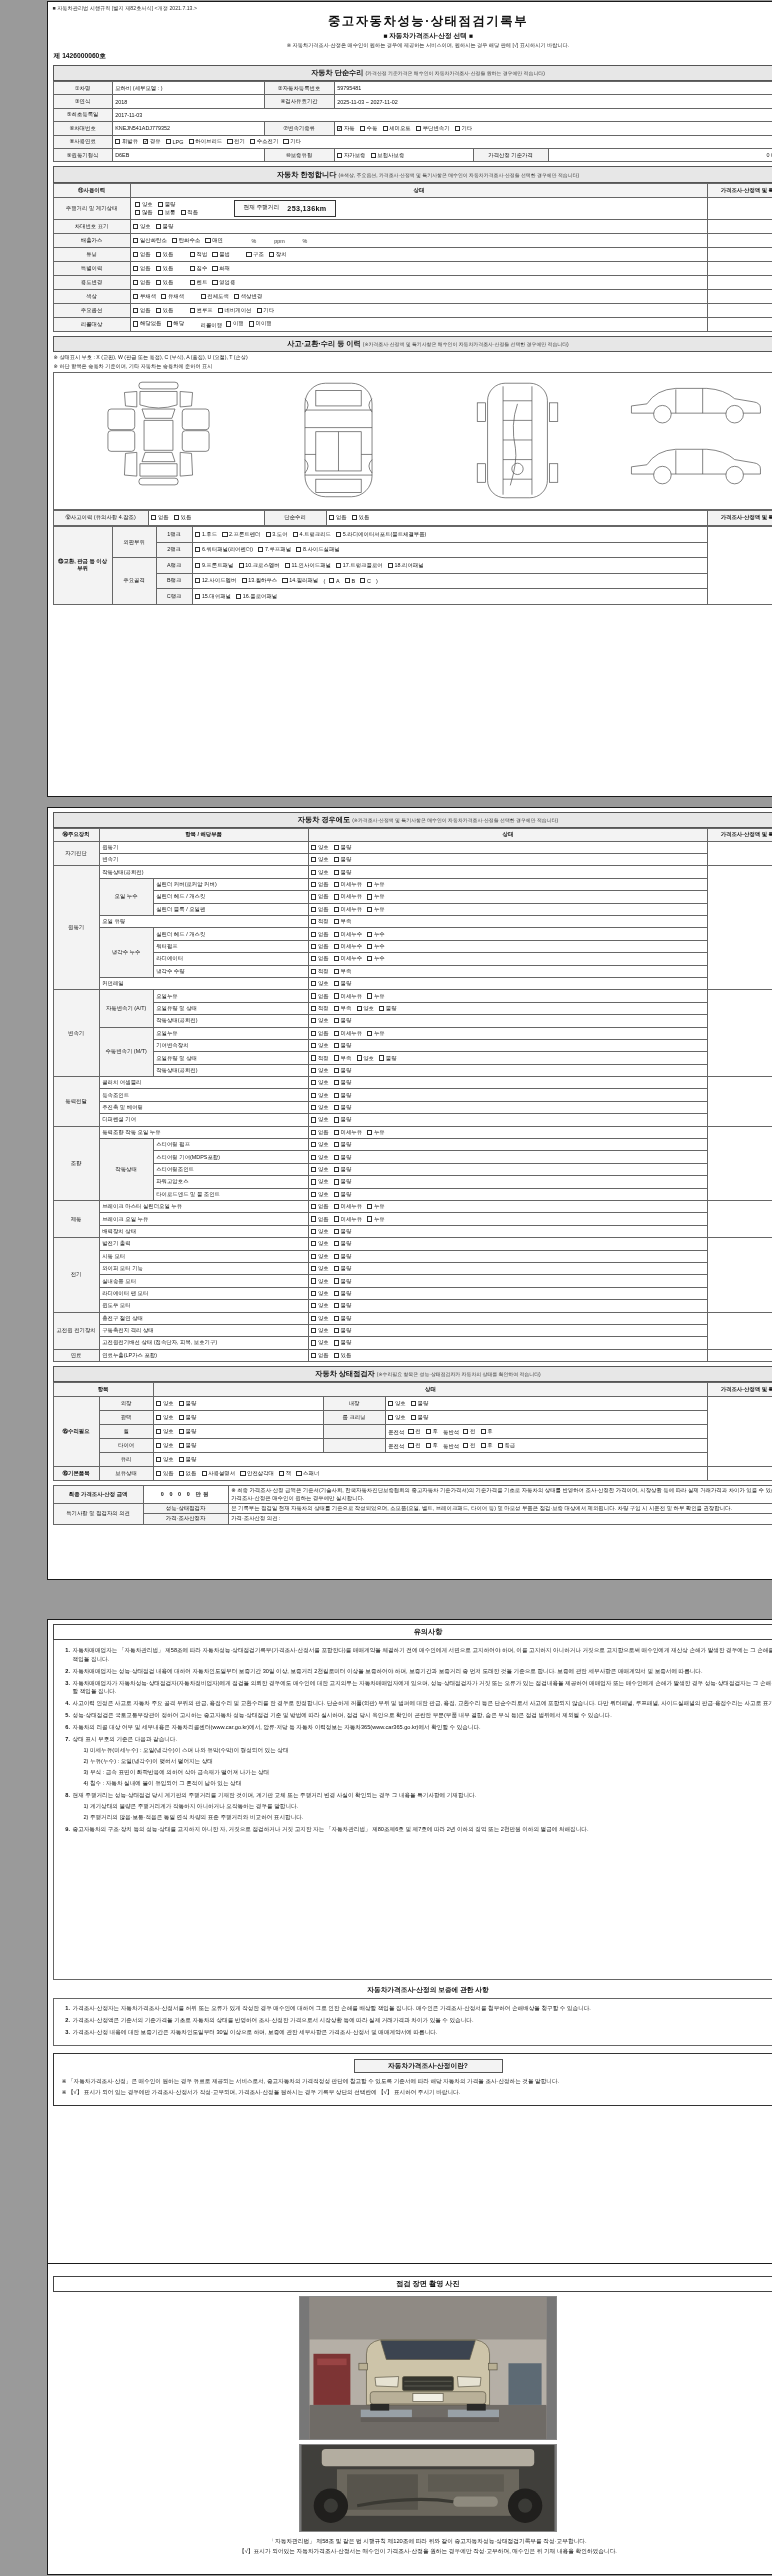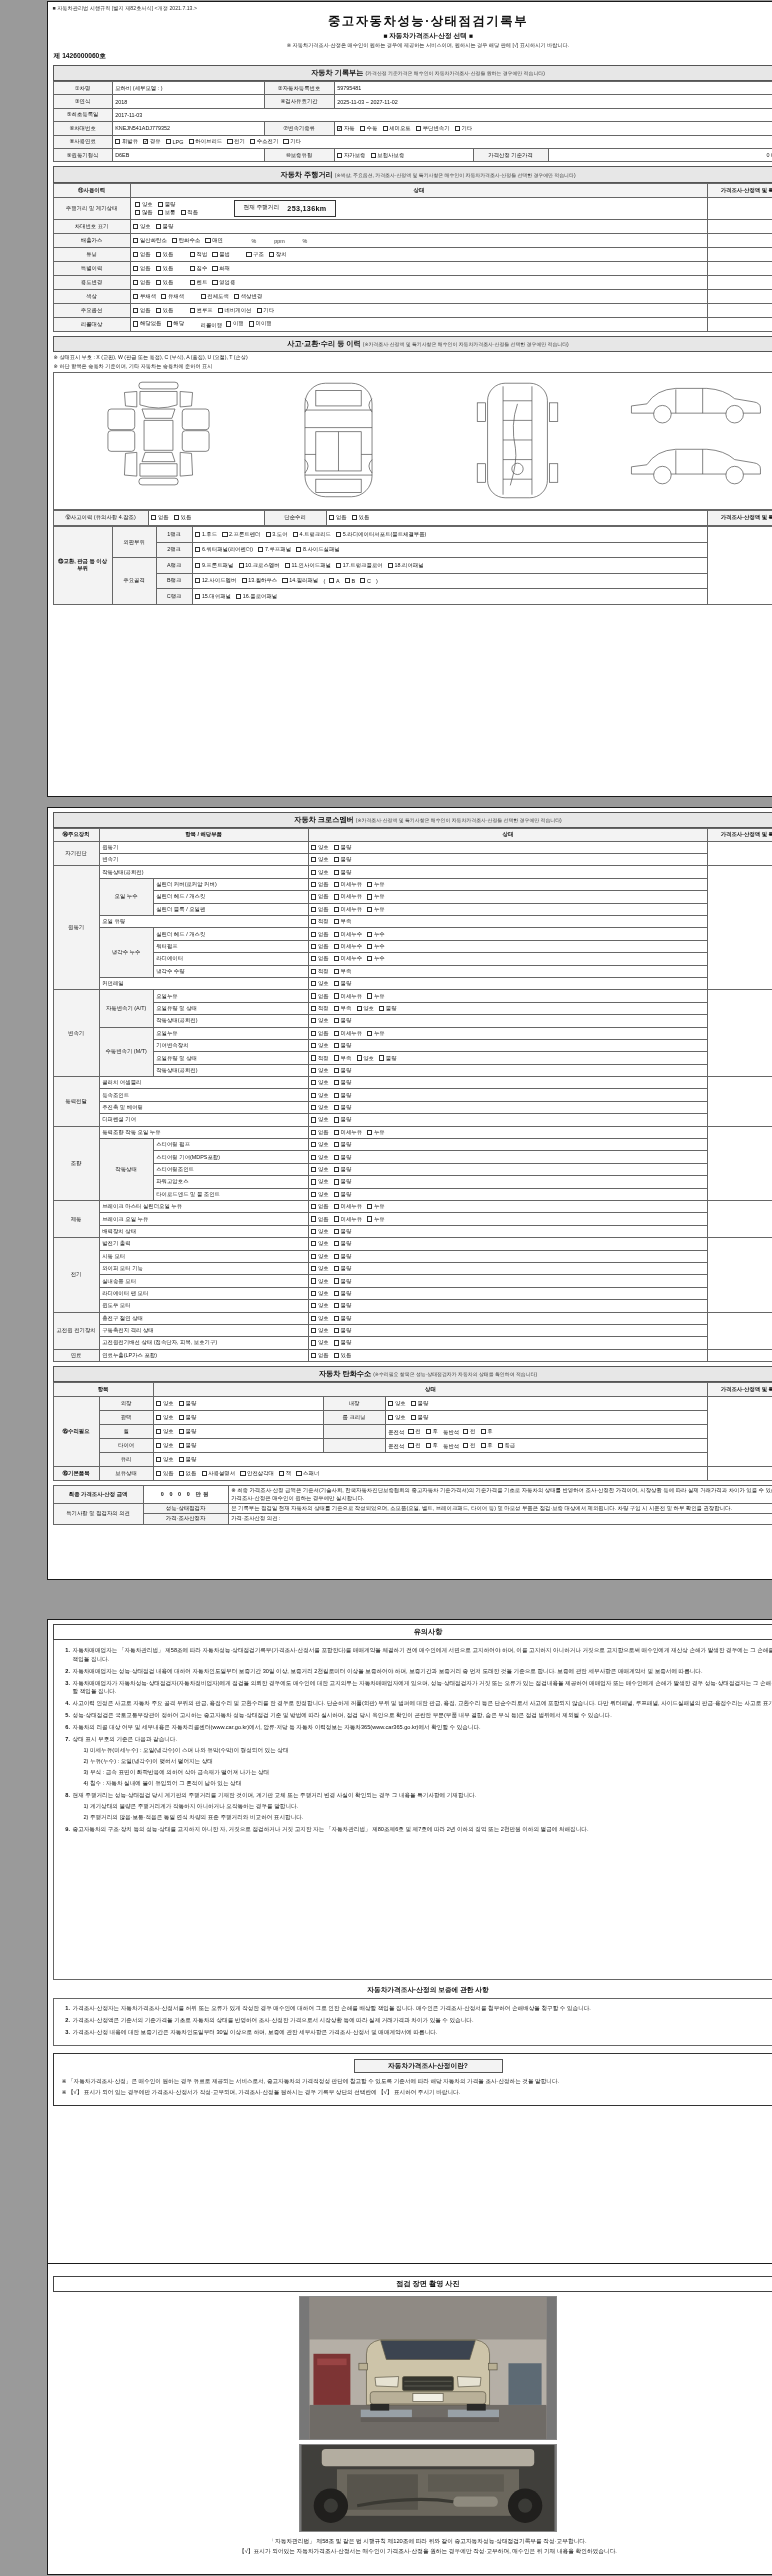--- a/index.html
+++ b/index.html
@@ -65,21 +65,21 @@
 <body>
 
 <div class="page" id="p1">
   <div class="topnote">■ 자동차관리법 시행규칙 [별지 제82호서식] &lt;개정 2021.7.13.&gt;</div>
   <div class="doc-title">중고자동차성능·상태점검기록부</div>
   <div class="doc-sub">■ 자동차가격조사·산정 선택 ■</div>
   <div class="doc-note">※ 자동차가격조사·산정은 매수인이 원하는 경우에 제공하는 서비스이며, 원하시는 경우 해당 란에 [√] 표시하시기 바랍니다.</div>
   <div class="doc-no">제 1426000060호</div>
 
   <div class="secbar">
-    <span>자동차 기록부는</span>
+    <span>자동차 단순수리</span>
     <span class="secnote">(가격산정 기준가격은 매수인이 자동차가격조사·산정을 원하는 경우에만 적습니다)</span>
   </div>
   <table class="grid basic">
     <colgroup>
         <col style="width:59px">
         <col style="width:152px">
         <col style="width:70px">
         <col style="width:139px">
         <col style="width:75px">
         <col>
@@ -158,21 +158,21 @@
               <span class="bx"></span>
               <span class="cl">보험사보증</span>
             </span></td>
       <td class="lbl">가격산정 기준가격</td>
       <td class="price">0 0 0 0 0  만원</td>
     </tr>
   </tbody>
     </table>
 
   <div class="secbar">
-    <span>자동차 주행거리</span>
+    <span>자동차 한정합니다</span>
     <span class="secnote">(※색상, 주요옵션, 가격조사·산정액 및 특기사항은 매수인이 자동차가격조사·산정을 선택한 경우에만 적습니다)</span>
   </div>
   <table class="grid overall">
     <colgroup>
         <col style="width:77px">
         <col>
         <col style="width:95px">
       </colgroup>
     <tbody>
         <tr class="head">
@@ -600,21 +600,21 @@
               <span class="bx"></span>
               <span class="cl">16.플로어패널</span>
             </span></td>
         </tr>
       </tbody>
   </table>
 </div>
 
 <div class="page" id="p2">
   <div class="secbar" style="margin-top:1px">
-    <span>자동차 크로스멤버</span>
+    <span>자동차 경우에도</span>
     <span class="secnote">(※가격조사·산정액 및 특기사항은 매수인이 자동차가격조사·산정을 선택한 경우에만 적습니다)</span>
   </div>
   <table class="grid detail">
     <colgroup>
         <col style="width:46px">
         <col style="width:54px">
         <col style="width:155px">
         <col>
         <col style="width:95px">
       </colgroup>
@@ -1112,21 +1112,21 @@
             </span><span class="cb">
               <span class="bx"></span>
               <span class="cl">있음</span>
             </span></td>
           <td class="price" rowspan="1">만원</td>
         </tr>
       </tbody>
   </table>
 
   <div class="secbar">
-    <span>자동차 탄화수소</span>
+    <span>자동차 상태점검자</span>
     <span class="secnote">(※수리필요 항목은 성능·상태점검자가 자동차의 상태를 확인하여 적습니다)</span>
   </div>
   <table class="grid otherinfo">
     <colgroup>
         <col style="width:46px">
         <col style="width:54px">
         <col style="width:170px">
         <col style="width:62px">
         <col>
         <col style="width:95px">

